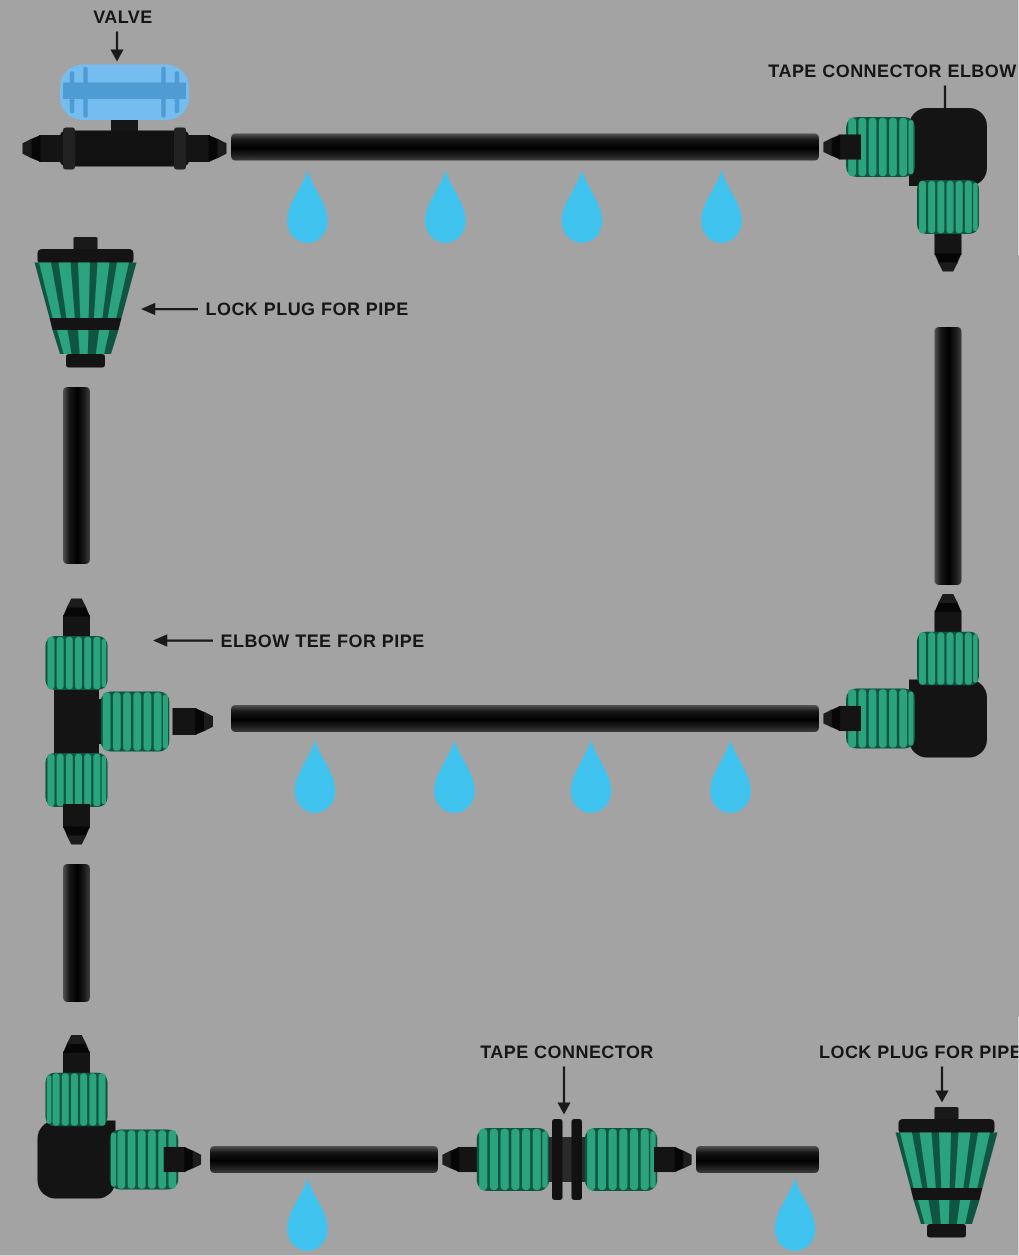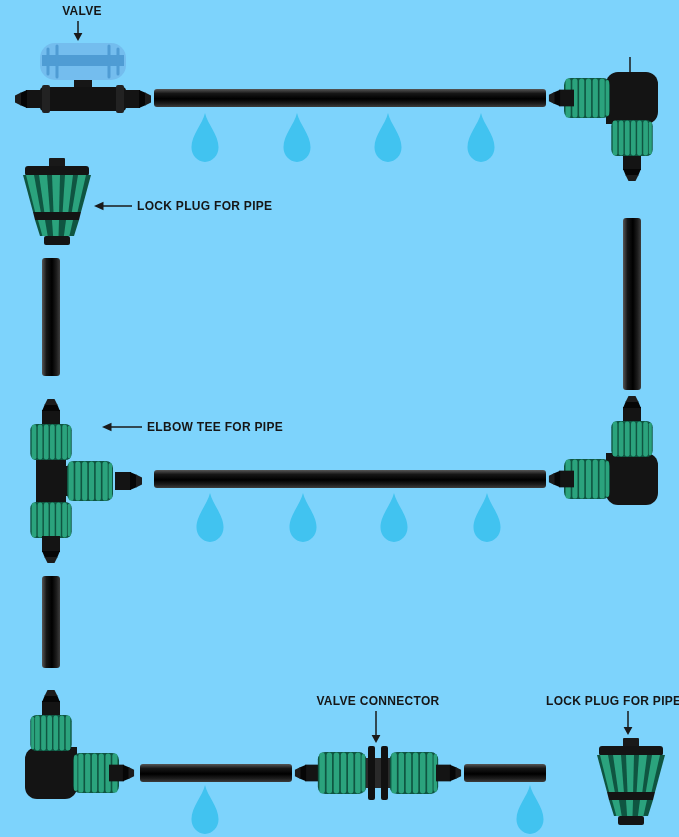--- a/index.html
+++ b/index.html
@@ -1,18 +1,18 @@
 <!DOCTYPE html>
 <html><head>
 <meta charset="utf-8">
 <style>
   * { margin:0; padding:0; box-sizing:border-box; }
   html,body { background:#ffffff; }
   body { font-family:"Liberation Sans", sans-serif; }
-  .stage { position:relative; width:679px; height:837px; background:#7dd3fc; overflow:hidden; }
+  .stage { position:relative; width:679px; height:837px; background:#a3a3a3; overflow:hidden; }
   .label { position:absolute; font-size:12px; font-weight:600; color:#161616; letter-spacing:.3px; white-space:nowrap; }
   .center { text-align:center; }
   .pipe-h { position:absolute; height:18px; border-radius:3px;
             background:linear-gradient(180deg,#565656 0%,#161616 25%,#000 55%,#1c1c1c 80%,#3c3c3c 100%); }
   .pipe-v { position:absolute; width:18px; border-radius:3px;
             background:linear-gradient(90deg,#565656 0%,#161616 25%,#000 55%,#1c1c1c 80%,#3c3c3c 100%); }
   svg.part { position:absolute; overflow:visible; }
   .flip-y { transform:scaleY(-1); }
   .flip-x { transform:scaleX(-1); }
 </style>
@@ -43,38 +43,39 @@
       </symbol>
     </defs>
   </svg>
 
   <div class="label center" style="left:38px;top:4px;width:88px">VALVE</div>
   <svg class="part" style="left:70px;top:21px" width="16" height="20" viewBox="0 0 16 20">
     <line x1="8" y1="0" x2="8" y2="13" stroke="#1a1a1a" stroke-width="1.5"></line>
     <path d="M8 20 L3.6 12 L12.4 12 Z" fill="#1a1a1a"></path>
   </svg>
 
+  <div class="label center" style="left:512px;top:40px;width:166px">TAPE CONNECTOR ELBOW</div>
   <svg class="part" style="left:622px;top:57px" width="16" height="24" viewBox="0 0 16 24">
     <line x1="8" y1="0" x2="8" y2="17" stroke="#1a1a1a" stroke-width="1.5"></line>
     <path d="M8 24 L3.6 16 L12.4 16 Z" fill="#1a1a1a"></path>
   </svg>
 
   <div class="label" style="left:137px;top:199px">LOCK PLUG FOR PIPE</div>
   <svg class="part" style="left:94px;top:199px" width="38" height="14" viewBox="0 0 38 14">
     <line x1="38" y1="7" x2="9" y2="7" stroke="#1a1a1a" stroke-width="1.5"></line>
     <path d="M0 7 L9.5 2.8 L9.5 11.2 Z" fill="#1a1a1a"></path>
   </svg>
 
   <div class="label" style="left:147px;top:420px">ELBOW TEE FOR PIPE</div>
   <svg class="part" style="left:102px;top:420px" width="40" height="14" viewBox="0 0 40 14">
     <line x1="40" y1="7" x2="9" y2="7" stroke="#1a1a1a" stroke-width="1.5"></line>
     <path d="M0 7 L9.5 2.8 L9.5 11.2 Z" fill="#1a1a1a"></path>
   </svg>
 
-  <div class="label center" style="left:316px;top:694px;width:124px">VALVE CONNECTOR</div>
+  <div class="label center" style="left:316px;top:694px;width:124px">TAPE CONNECTOR</div>
   <svg class="part" style="left:368px;top:711px" width="16" height="32" viewBox="0 0 16 32">
     <line x1="8" y1="0" x2="8" y2="25" stroke="#1a1a1a" stroke-width="1.5"></line>
     <path d="M8 32 L3.6 24 L12.4 24 Z" fill="#1a1a1a"></path>
   </svg>
 
   <div class="label center" style="left:546px;top:694px;width:134px">LOCK PLUG FOR PIPE</div>
   <svg class="part" style="left:620px;top:711px" width="16" height="24" viewBox="0 0 16 24">
     <line x1="8" y1="0" x2="8" y2="17" stroke="#1a1a1a" stroke-width="1.5"></line>
     <path d="M8 24 L3.6 16 L12.4 16 Z" fill="#1a1a1a"></path>
   </svg>

